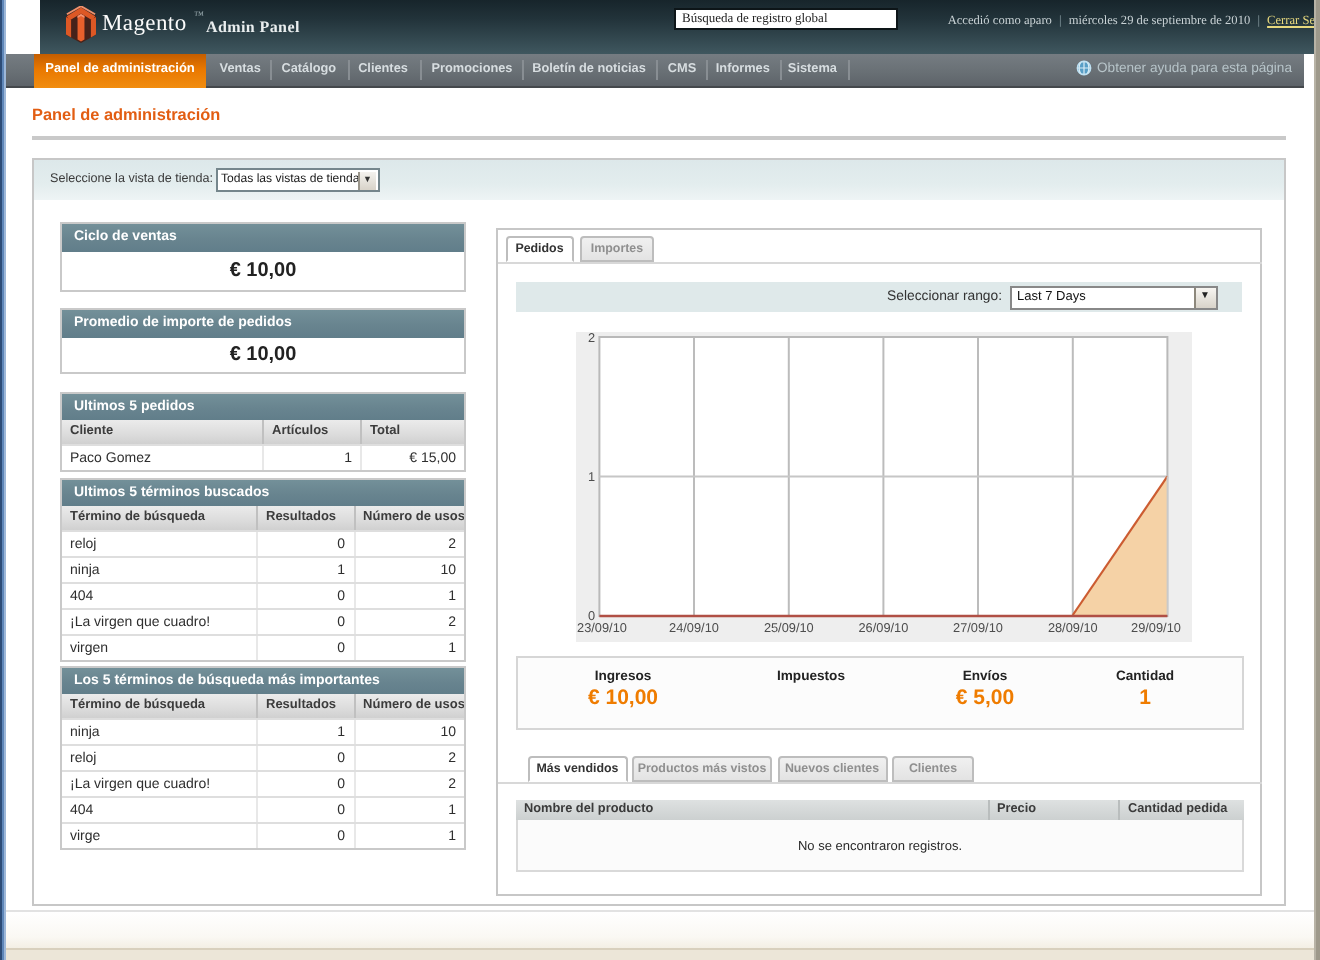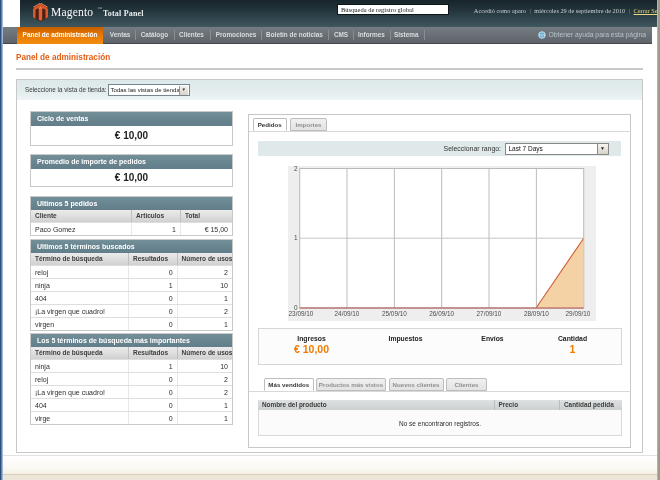--- a/index.html
+++ b/index.html
@@ -124,21 +124,21 @@
       <polygon points="10,0 20,6 20,18.5 10,24 0,18.5 0,6" fill="#46221a"></polygon>
       <path d="M1.4,7.6 L10,2.4 L18.6,7.6" fill="none" stroke="#dd5825" stroke-width="3.4"></path>
       <path d="M0.6,4.8 L10,-0.6 L19.4,4.8" fill="none" stroke="#f0916c" stroke-width="1.2"></path>
       <polygon points="0,6.6 3.4,8.6 3.4,20.4 0,18.4" fill="#dd5825"></polygon>
       <polygon points="20,6.6 16.6,8.6 16.6,20.4 20,18.4" fill="#dd5825"></polygon>
       <polygon points="10,4.6 12.3,6 12.3,21.6 10,23 7.7,21.6 7.7,6" fill="#e8602c"></polygon>
       <polygon points="10,4.6 12.3,6 12.3,7.4 10,6 7.7,7.4 7.7,6" fill="#f59271"></polygon>
     </svg>
     <div class="abs" id="logoword">Magento</div>
     <div class="abs" id="logotm">™</div>
-    <div class="abs" id="adminpanel">Total Panel</div>
+    <div class="abs" id="adminpanel">Admin Panel</div>
     <div class="abs" id="gsearch">Búsqueda de registro global</div>
     <div class="abs" id="hright">Accedió como aparo <span class="sep">|</span> miércoles 29 de septiembre de 2010 <span class="sep">|</span> <a>Cerrar Sesión</a></div>
   </div>
 
   <div class="abs" id="nav">
     <div id="navactive">Panel de administración</div>
     <div class="nitem" style="left:117.1px;">Ventas</div>
     <div class="nitem" style="left:151.4px;">Catálogo</div>
     <div class="nitem" style="left:188.5px;">Clientes</div>
     <div class="nitem" style="left:233px;">Promociones</div>
@@ -307,20 +307,21 @@
     <div id="totals">
       <div style="left:52.5px;">
           <div class="tl">Ingresos</div>
           <div class="tv">€ 10,00</div>
         </div>
       <div style="left:146.5px;">
           <div class="tl">Impuestos</div>
         </div>
       <div style="left:233.5px;">
           <div class="tl">Envíos</div>
+          <div class="tv">€ 5,00</div>
         </div>
       <div style="left:313.5px;">
           <div class="tl">Cantidad</div>
           <div class="tv">1</div>
         </div>
     </div>
 
     <div class="tabline" style="left:0; top:276px; width:382px;"></div>
     <div class="tab on" style="left:15.5px; top:263px; width:49.5px;">Más vendidos</div>
     <div class="tab off" style="left:67.5px; top:263px; width:70px;">Productos más vistos</div>

